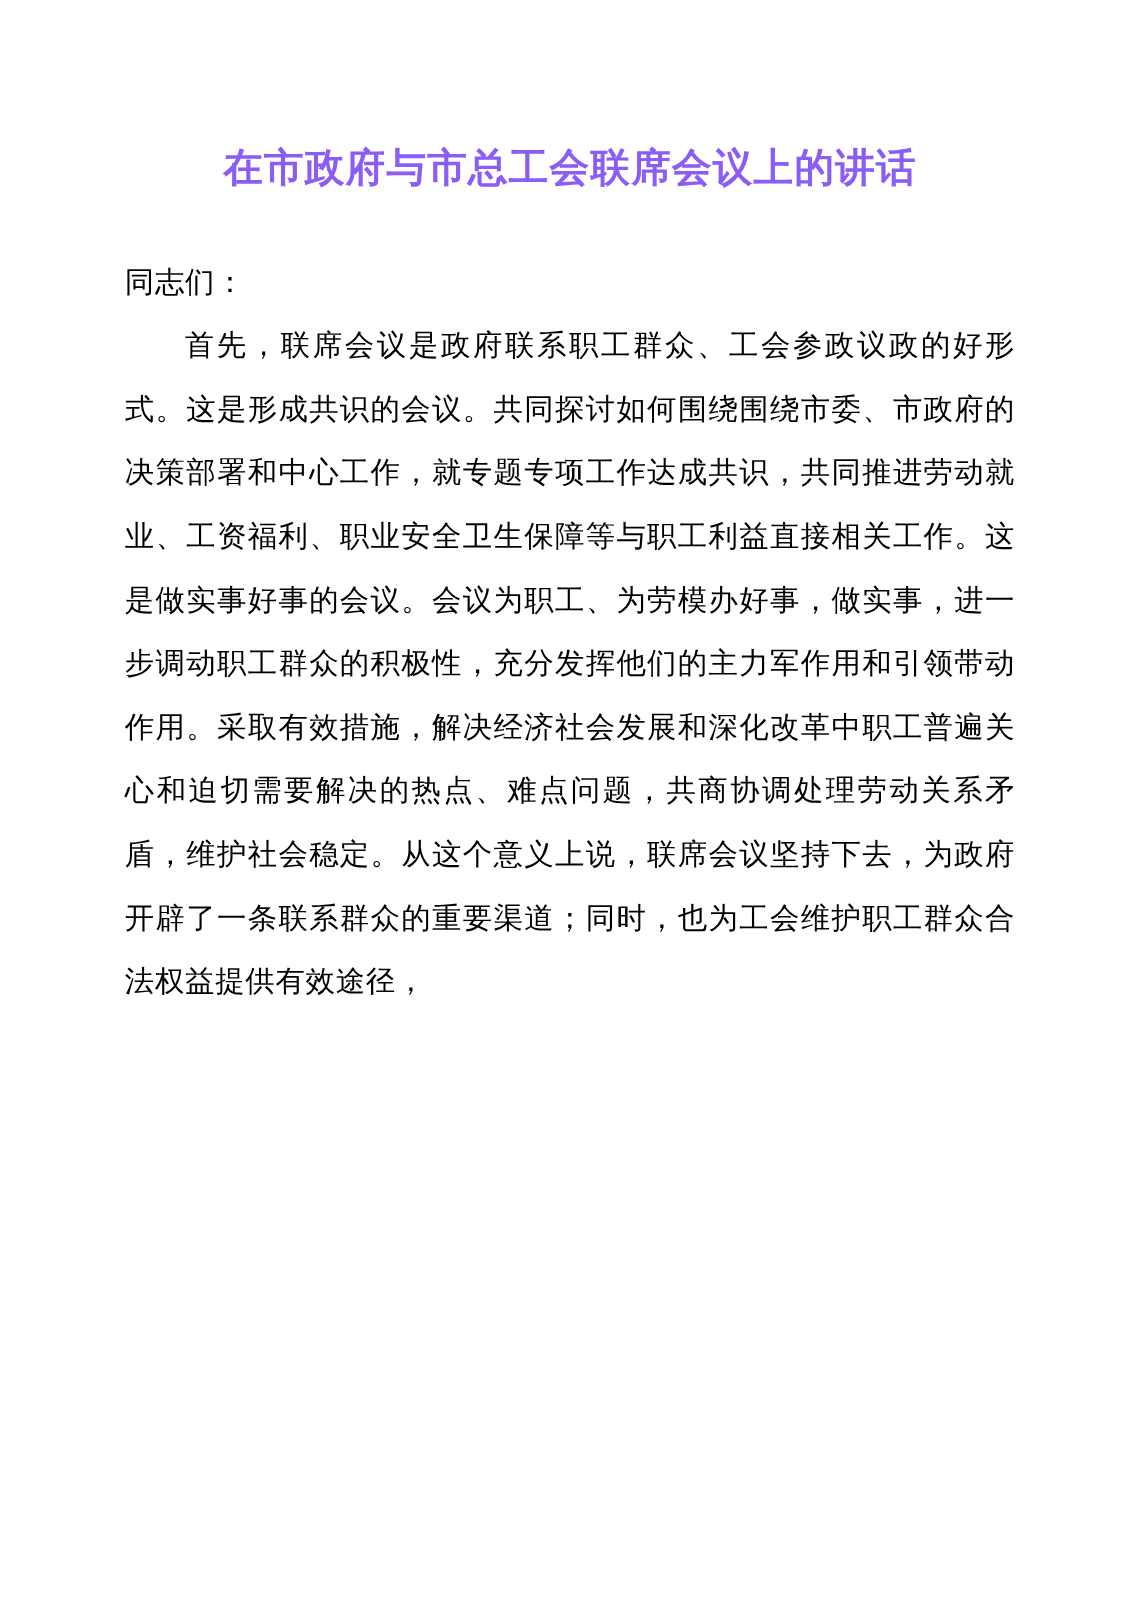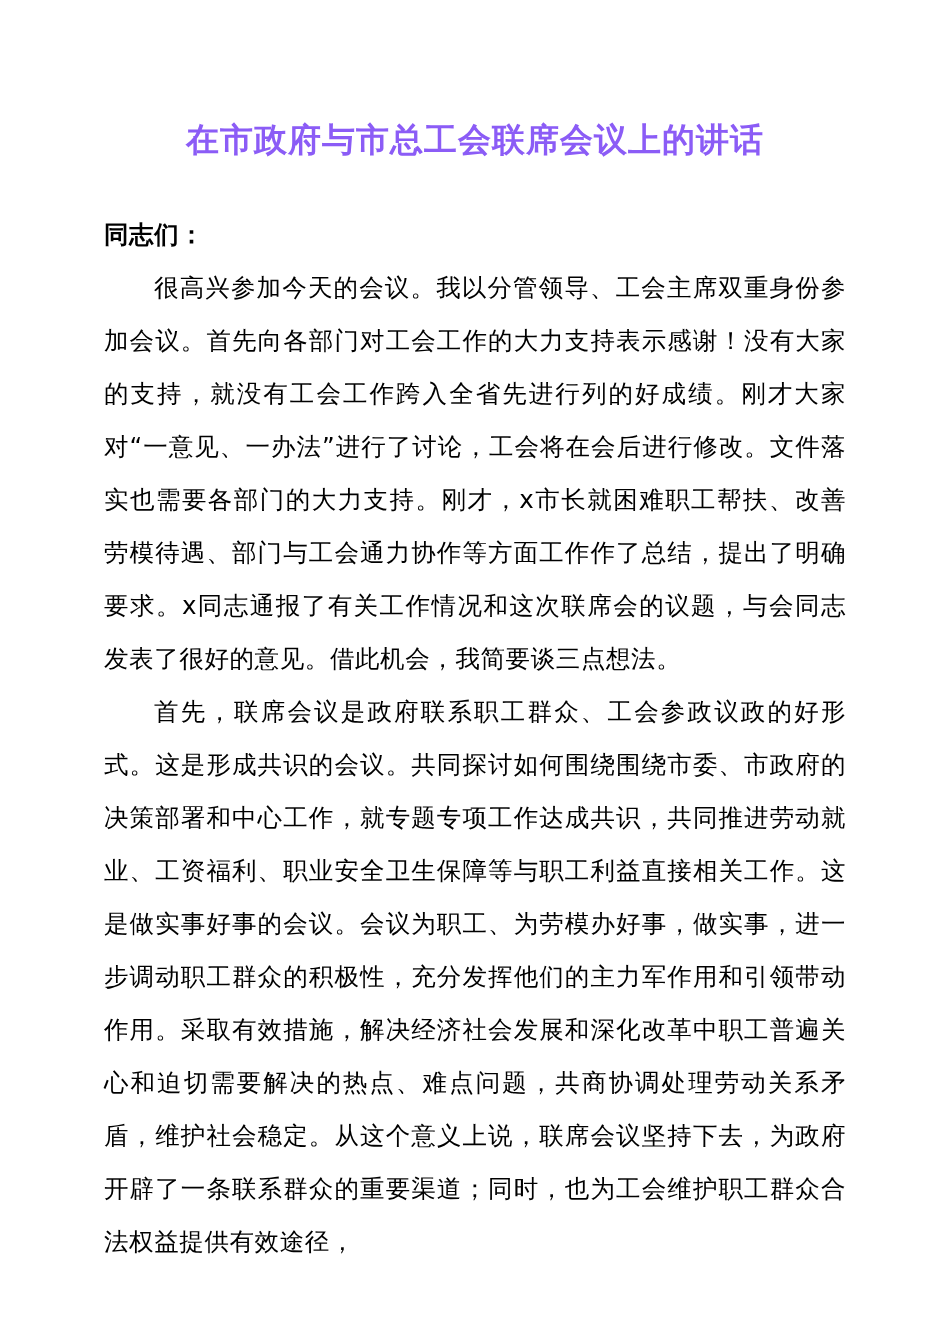--- a/index.html
+++ b/index.html
@@ -41,29 +41,27 @@
     margin: 0;
     letter-spacing: 0.6px;
     color: #000000;
   }
   .para.indent {
     text-indent: 50px;
   }
   .para.salutation {
     text-indent: 0;
     margin-bottom: 0;
-    font-weight: bold;
   }
 </style>
 </head>
 <body>
 
 <div class="page">
 
   <h1 class="doc-title">在市政府与市总工会联席会议上的讲话</h1>
 
   <p class="para salutation">同志们：</p>
 
-  <p class="para indent">很高兴参加今天的会议。我以分管领导、工会主席双重身份参加会议。首先向各部门对工会工作的大力支持表示感谢！没有大家的支持，就没有工会工作跨入全省先进行列的好成绩。刚才大家对“一意见、一办法”进行了讨论，工会将在会后进行修改。文件落实也需要各部门的大力支持。刚才，x市长就困难职工帮扶、改善劳模待遇、部门与工会通力协作等方面工作作了总结，提出了明确要求。x同志通报了有关工作情况和这次联席会的议题，与会同志发表了很好的意见。借此机会，我简要谈三点想法。</p>
 
   <p class="para indent">首先，联席会议是政府联系职工群众、工会参政议政的好形式。这是形成共识的会议。共同探讨如何围绕围绕市委、市政府的决策部署和中心工作，就专题专项工作达成共识，共同推进劳动就业、工资福利、职业安全卫生保障等与职工利益直接相关工作。这是做实事好事的会议。会议为职工、为劳模办好事，做实事，进一步调动职工群众的积极性，充分发挥他们的主力军作用和引领带动作用。采取有效措施，解决经济社会发展和深化改革中职工普遍关心和迫切需要解决的热点、难点问题，共商协调处理劳动关系矛盾，维护社会稳定。从这个意义上说，联席会议坚持下去，为政府开辟了一条联系群众的重要渠道；同时，也为工会维护职工群众合法权益提供有效途径，</p>
 
 </div>
 
 </body></html>

